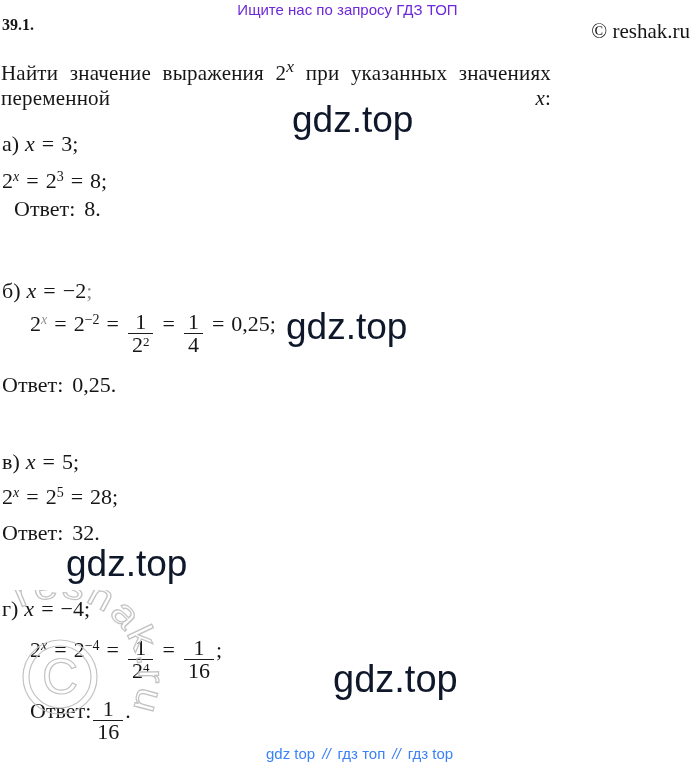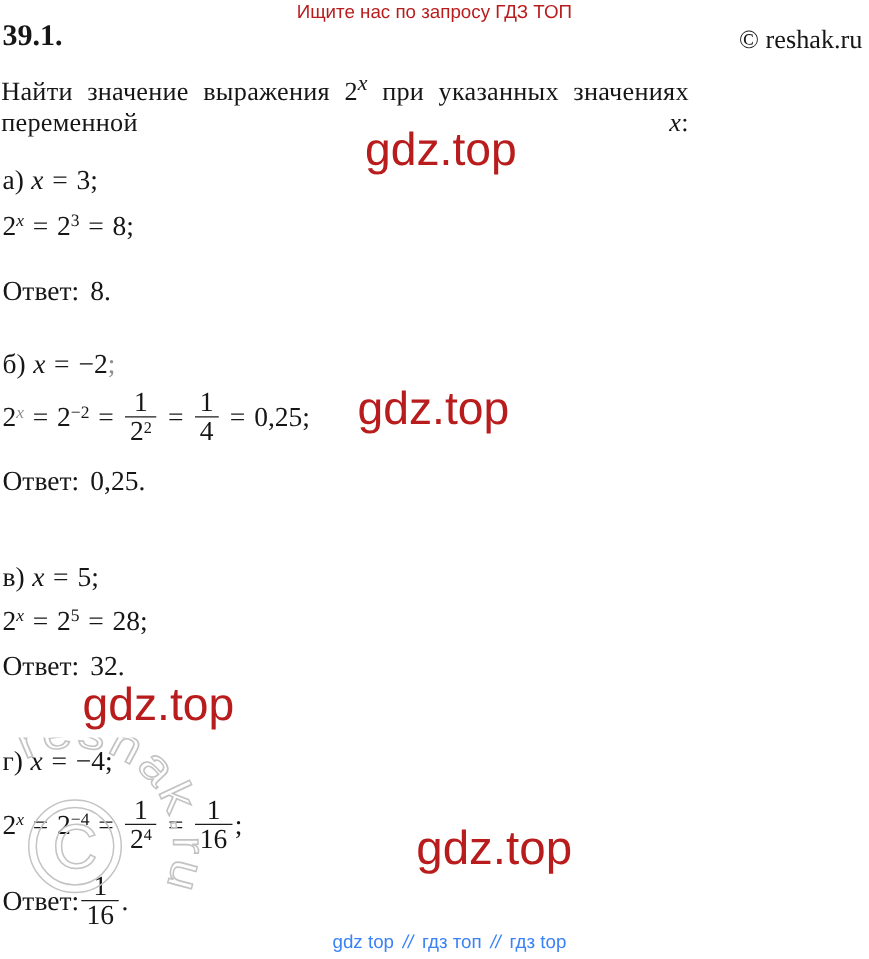--- a/index.html
+++ b/index.html
@@ -3,52 +3,52 @@
 <meta charset="utf-8">
 <style>
   html, body { margin:0; padding:0; background:#ffffff; }
   #page {
     position:relative; width:695px; height:767px; background:#ffffff;
     font-family:"Liberation Serif","DejaVu Serif",serif; color:#161616; overflow:hidden;
   }
   
   .promo {
     position:absolute; top:1px; left:0; width:100%; text-align:center;
-    font-family:"Liberation Sans","DejaVu Sans",sans-serif; font-size:15px; color:#b91c1c;
+    font-family:"Liberation Sans","DejaVu Sans",sans-serif; font-size:15px; color:#6d28d9;
   }
-  .problem-number { position:absolute; top:16px; left:2px; font-weight:bold; font-size:24px; }
+  .problem-number { position:absolute; top:16px; left:2px; font-weight:bold; font-size:16px; }
   .copyright { position:absolute; top:19px; right:5px; font-size:21px; }
   .task {
     position:absolute; top:56px; left:1px; width:550px;
     font-size:21px; letter-spacing:0.2px; text-align:justify; text-align-last:justify;
   }
   
   .line { position:absolute; left:2px; white-space:nowrap; }
   .math { font-size:22px; }
   .it { font-style:italic; }
   .dim { color:#8f8f8f; }
   .op { margin:0 7px; }
   .sp { margin-left:6px; }
   .math sup { font-size:14px; line-height:0; position:relative; top:-0.5em; vertical-align:baseline; }
   .ansval { margin-left:9px; }
-  .eqflex { display:flex; align-items:center; }
+  .eqflex { display:flex; align-items:flex-start;margin-left:28px; }
   .tok { display:inline-block; }
   .frac { display:inline-block; text-align:center; vertical-align:middle; margin:0 2px; }
   .frac .num, .frac .den { display:block; line-height:1.0; padding:0 4px; }
   .frac .den { border-top:1.6px solid #1c1c1c; }
   .frac sup { font-size:13px; top:-0.45em; }
   
-  #a-given { top:131px;text-align:center; } #a-eq { top:168px; } #a-ans { top:220px; }
+  #a-given { top:131px;text-align:center; } #a-eq { top:168px; } #a-ans { top:196px;margin-left:12px; }
   #b-given { top:278px;text-align:right; } #b-eq { top:311px; } #b-ans { top:372px; }
   #v-given { top:449px; } #v-eq { top:484px; } #v-ans { top:520px; }
   #g-given { top:596px;text-align:center; } #g-eq { top:637px; } #g-ans { top:698px; }
   
   .wm {
     position:absolute; font-family:"Liberation Sans","DejaVu Sans",sans-serif;
-    font-size:37px; color:#b91c1c; white-space:nowrap;
+    font-size:37px; color:#0f172a; white-space:nowrap;
   }
   #wm1 { left:292px; top:99px; }
   #wm2 { left:286px; top:306px; }
   #wm3 { left:66px; top:543px; }
   #wm4 { left:333px; top:658px; font-size:38px; }
   .reshak-wm { position:absolute; left:12px; top:590px; pointer-events:none; }
   .wm-stroke { fill:none; stroke:#c3c3c3; stroke-width:1.2px; }
   .wm-c { font-size:50px; font-family:"Liberation Sans","DejaVu Sans",sans-serif; }
   .wm-arc { font-size:37px; font-family:"Liberation Sans","DejaVu Sans",sans-serif; letter-spacing:2px; }
   

